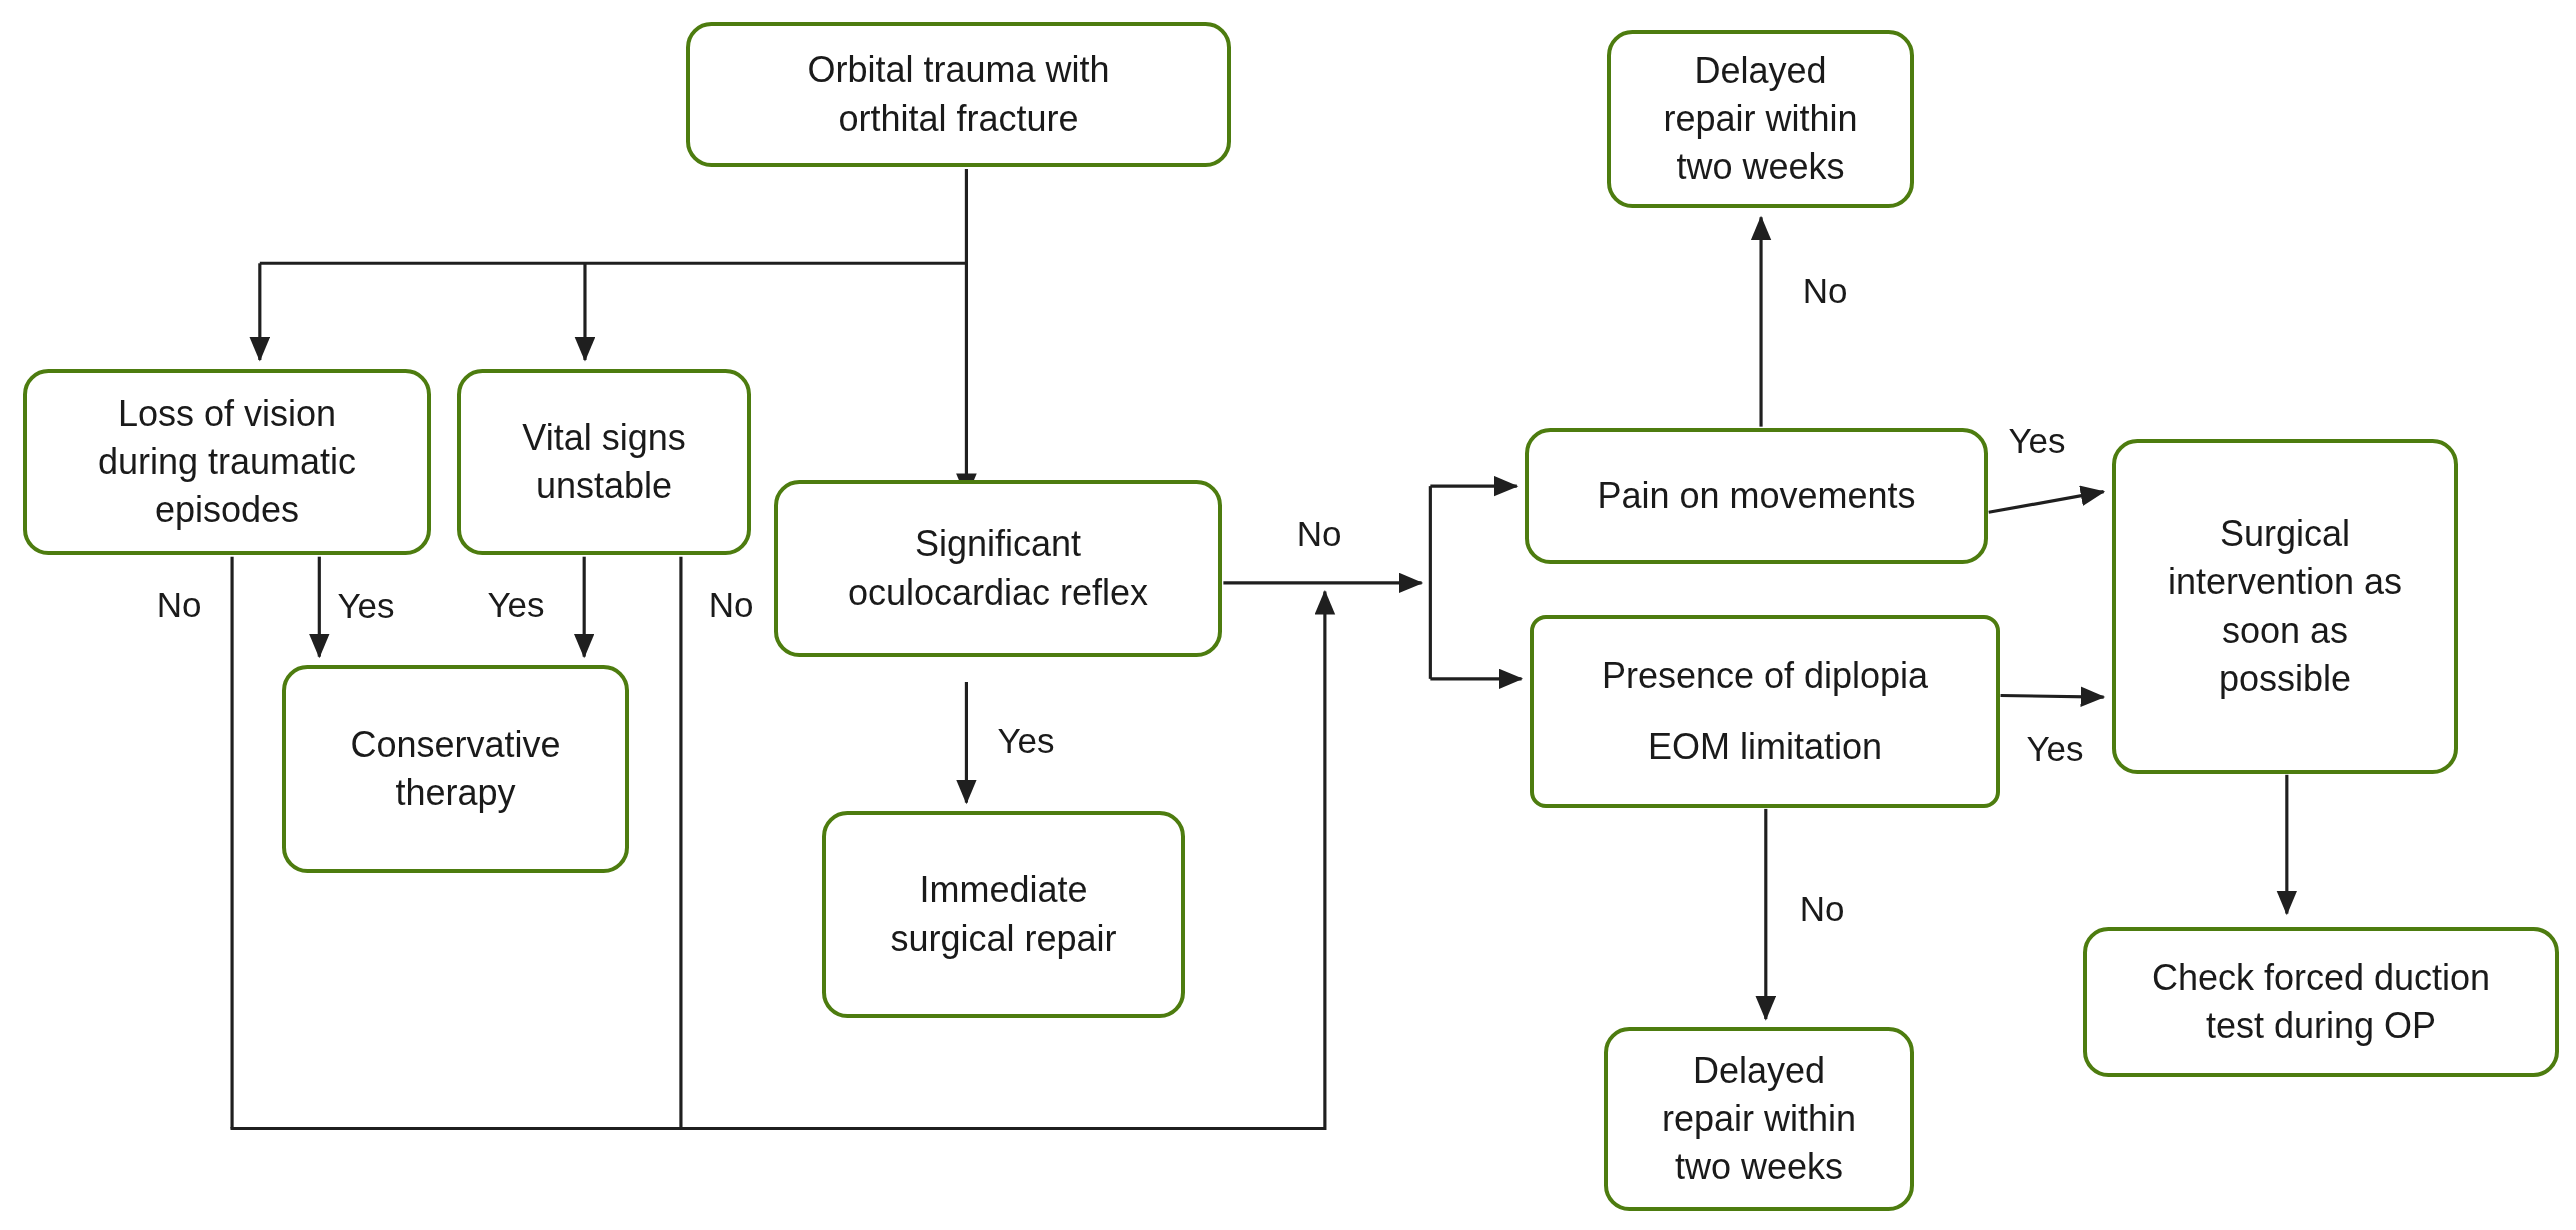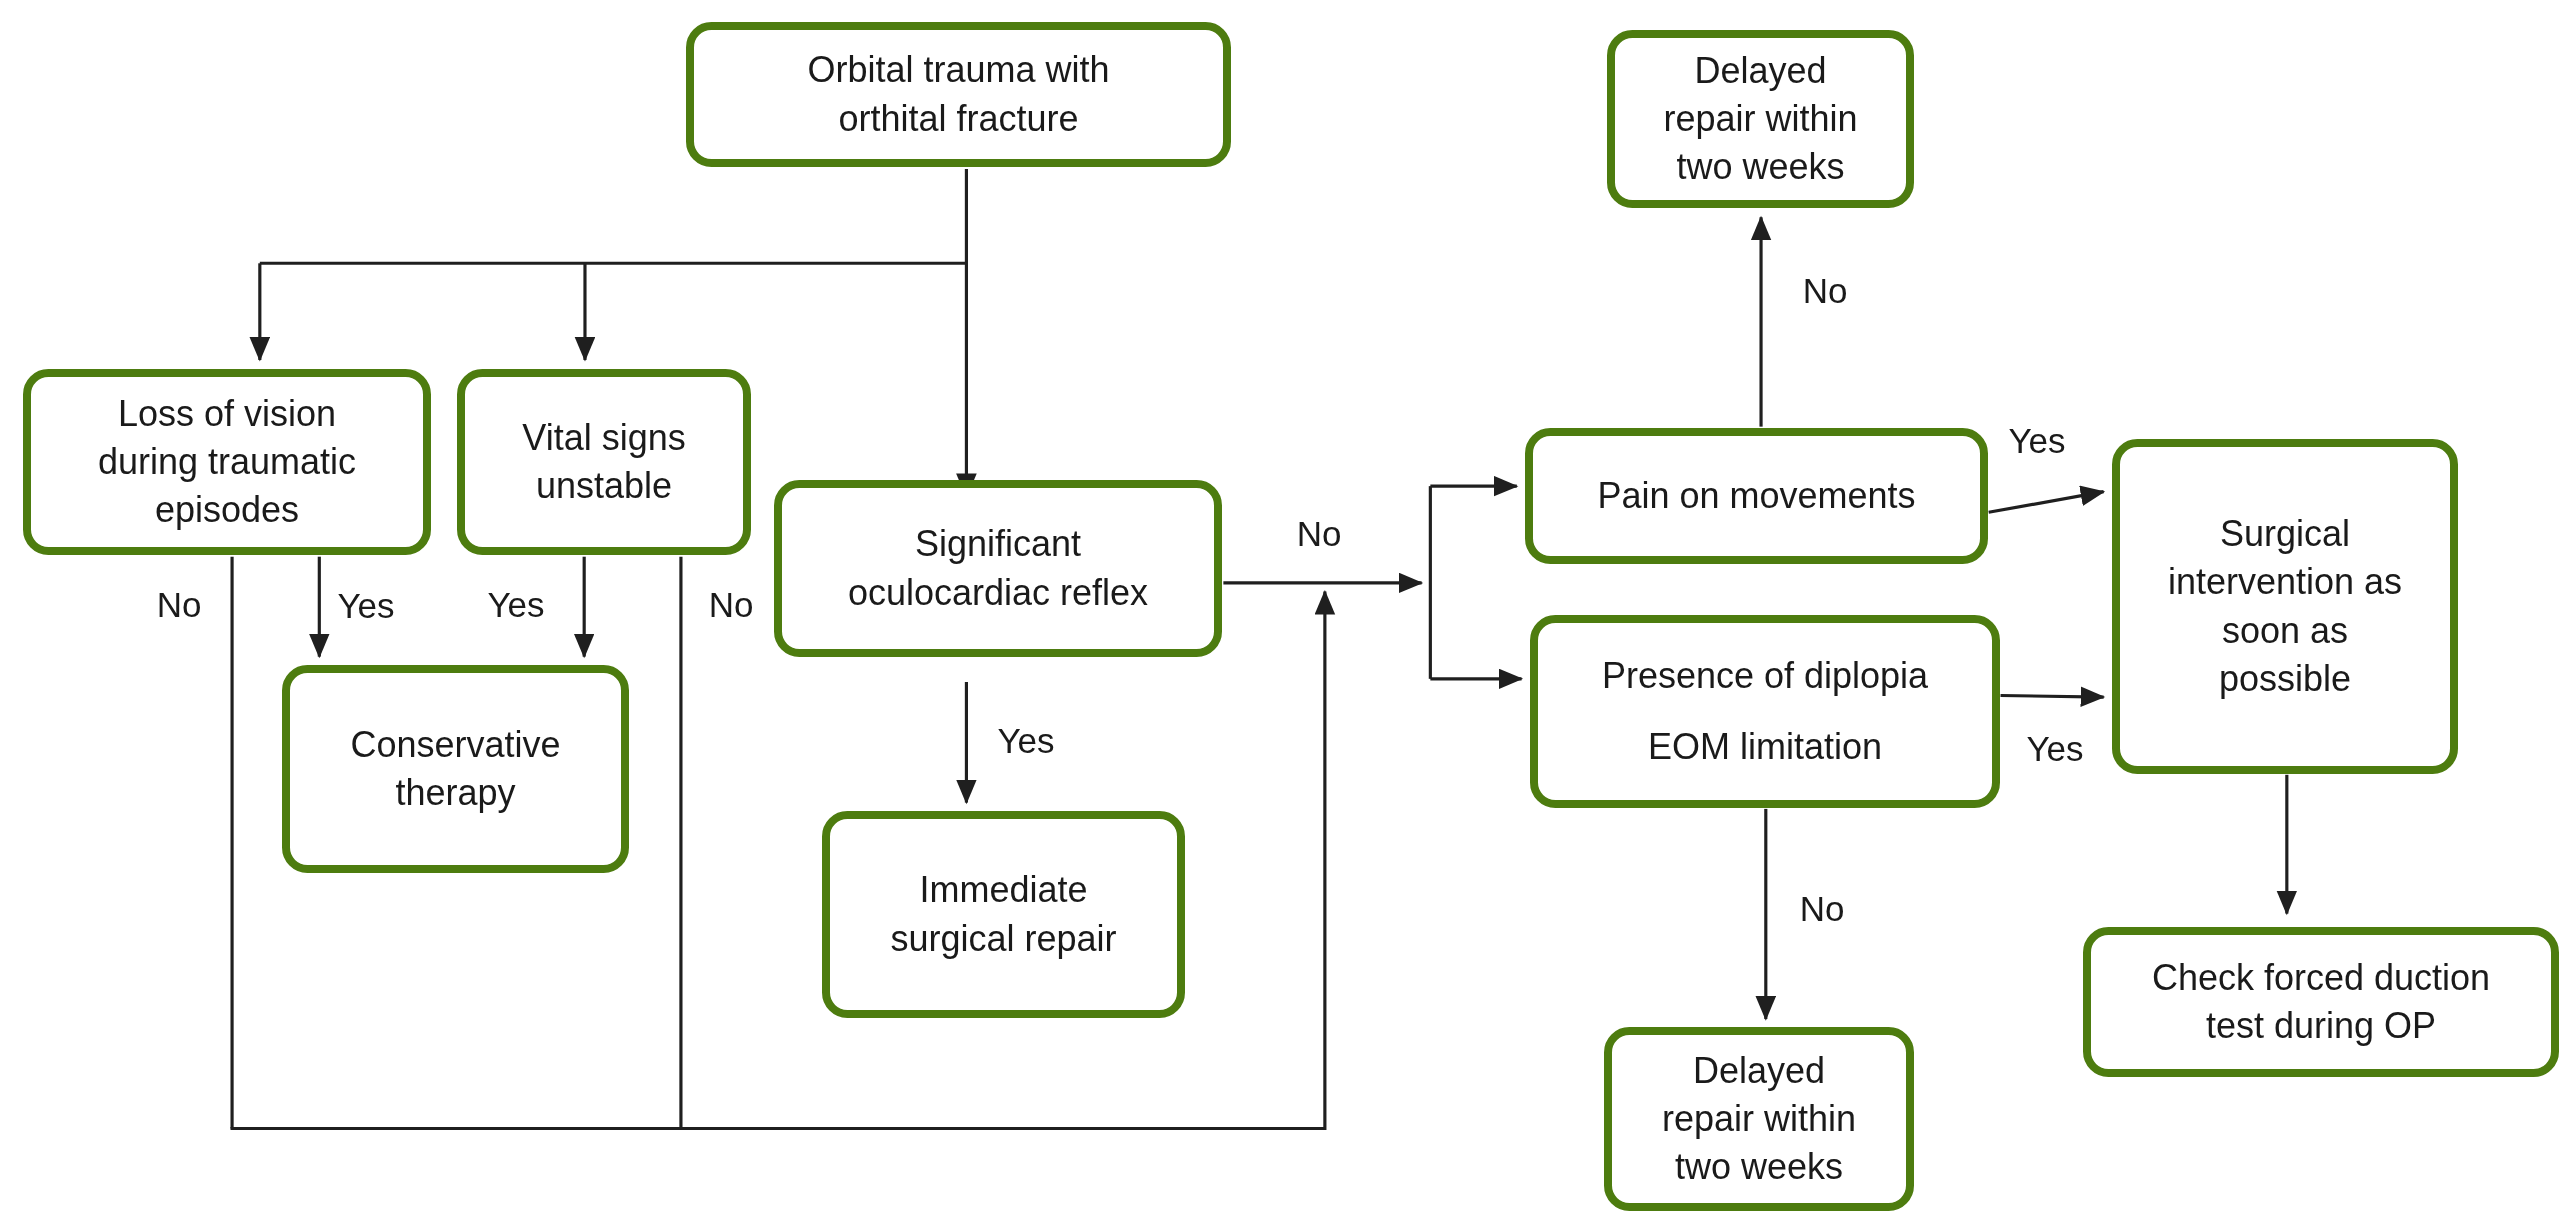--- a/index.html
+++ b/index.html
@@ -11,27 +11,27 @@
     color:#1a1a1a;
     overflow:hidden;
   }
   .connectors{position:absolute;left:0;top:0;width:2576px;height:1230px;}
   .node{
     position:absolute;
     box-sizing:border-box;
     display:flex;align-items:center;justify-content:center;
     text-align:center;
     background:#ffffff;
-    border:8px solid #4d7c0f;
+    border:4px solid #4d7c0f;
     border-radius:25.4px;
     font-size:36px;
     line-height:1.34;
     color:#1a1a1a;
   }
-  .node--roomy{line-height:1.95;}
+  .node--roomy{line-height:1.95;border-radius:16px;}
   .node-label{white-space:pre-line;display:block;width:100%;}
   .edge-label{
     position:absolute;
     transform:translate(-50%,-50%);
     font-size:35px;
     color:#1a1a1a;
     white-space:nowrap;
   }
 </style>
 </head>

